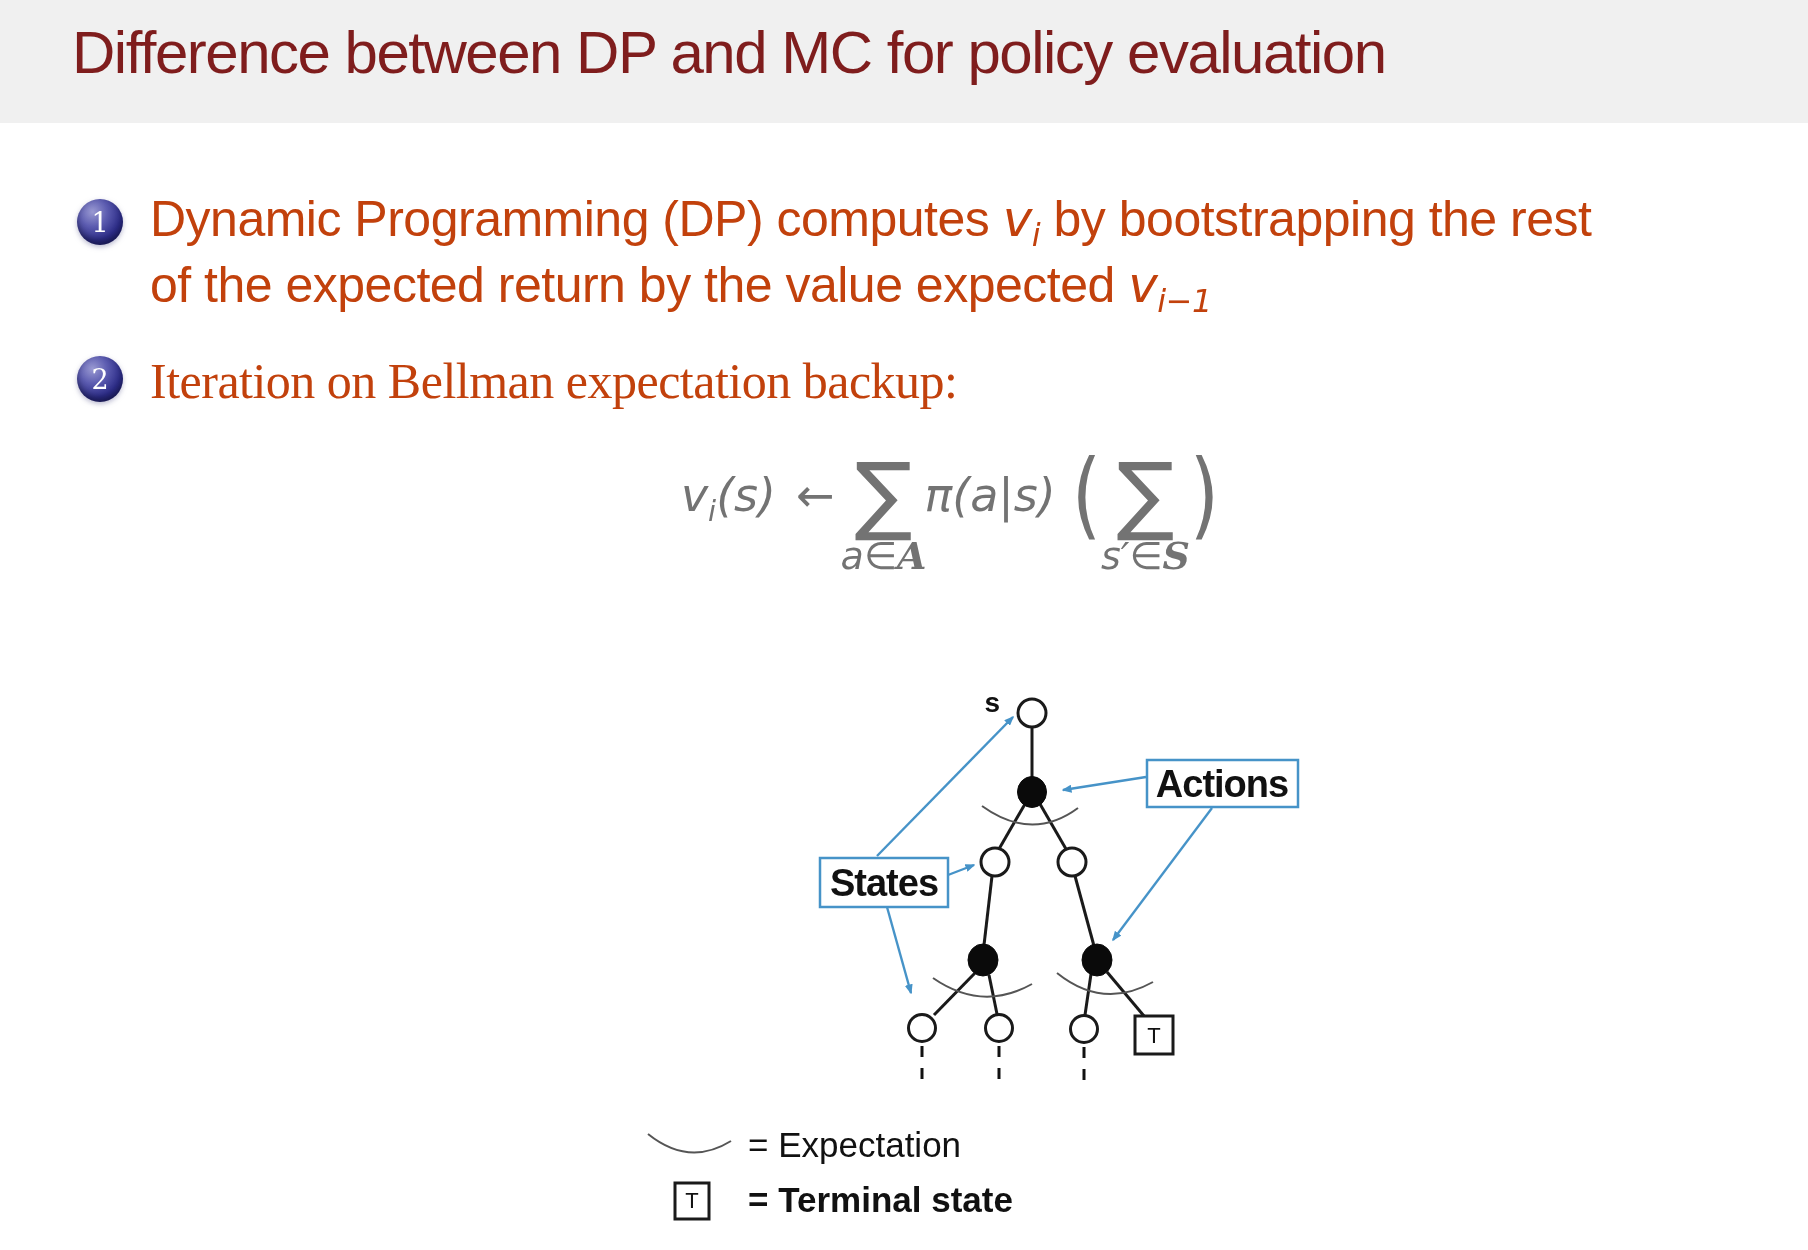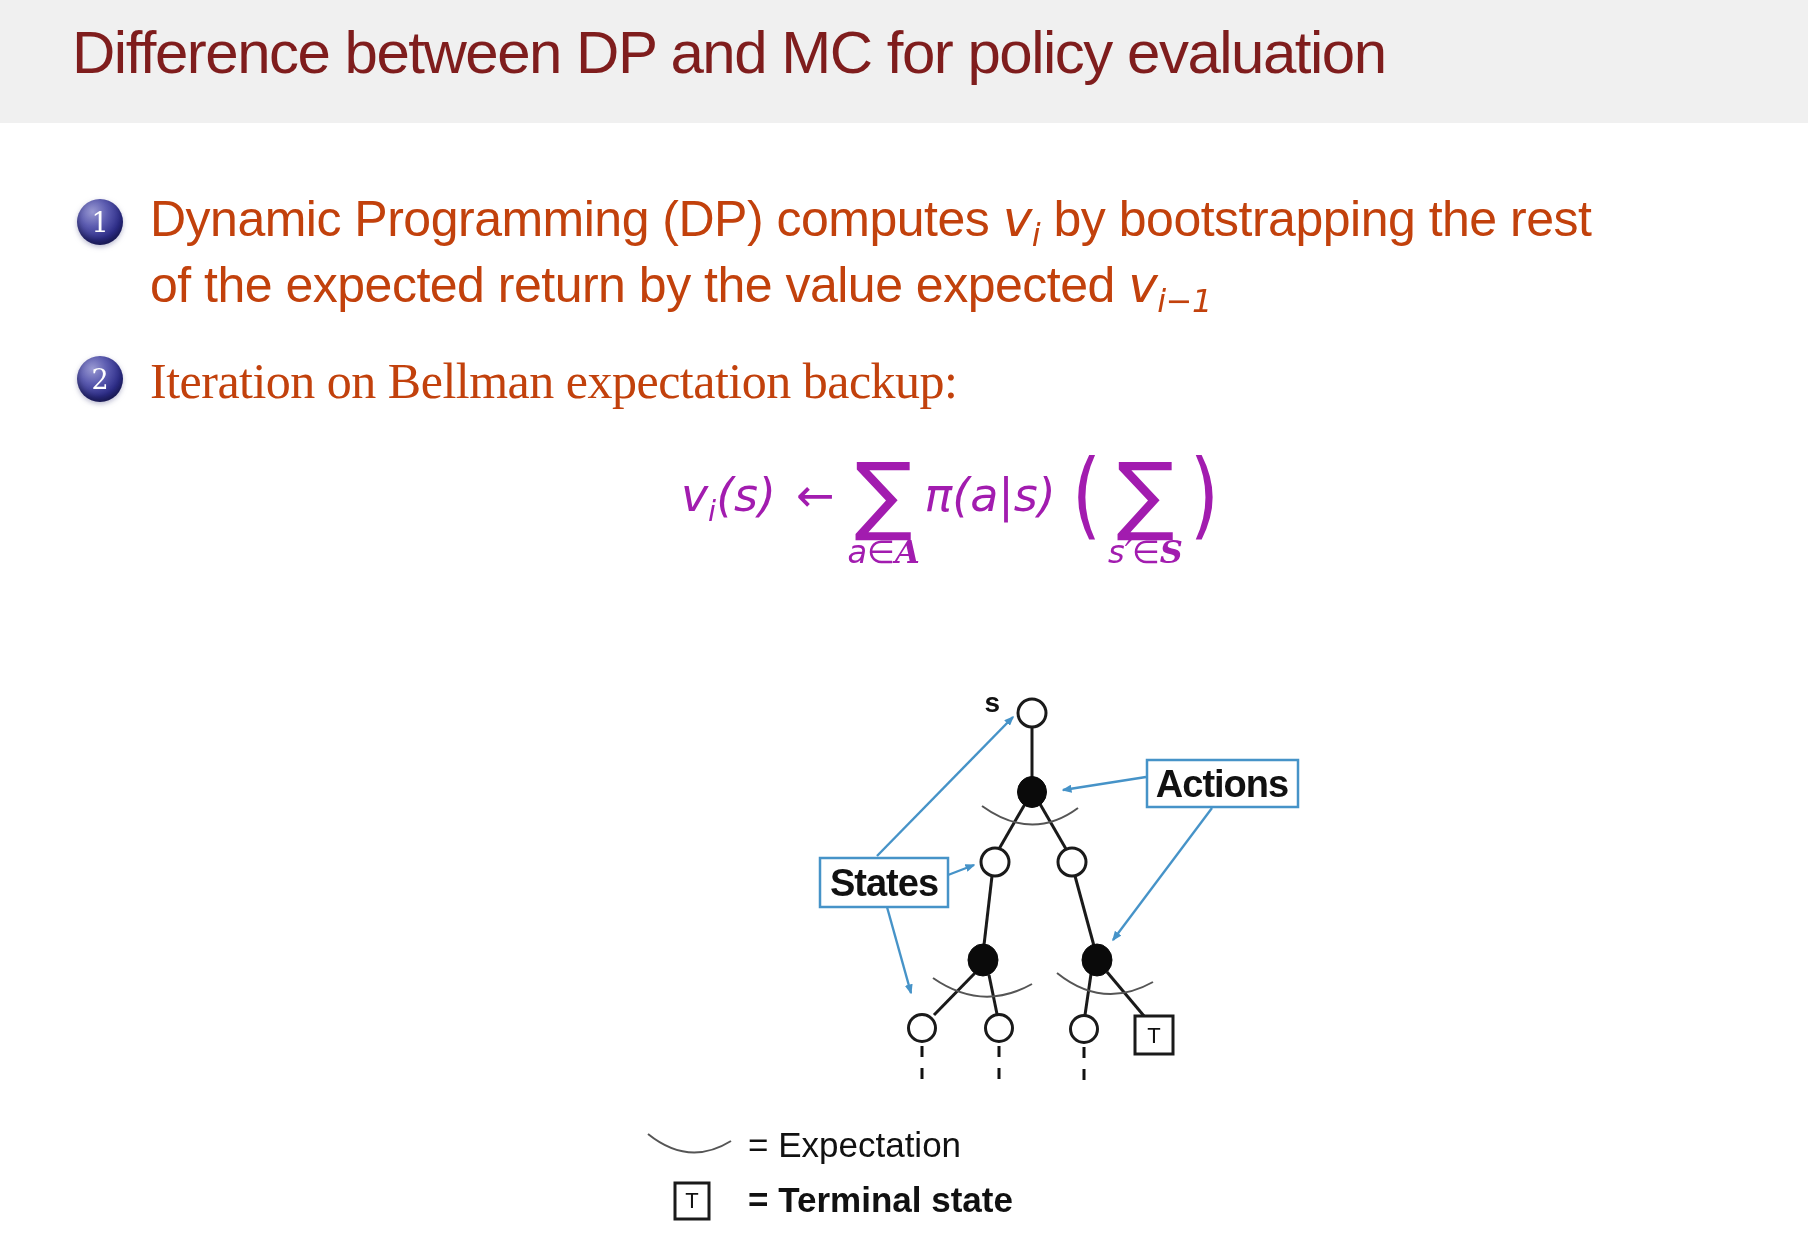--- a/index.html
+++ b/index.html
@@ -32,30 +32,30 @@
   }
   .bt1{top:186px;}
   .bt2{top:348px;font-family:Liberation Serif, serif;}
   .mvar{font-style:italic; font-family:"DejaVu Sans", sans-serif;}
   .bullet-text sub{font-size:32px; font-style:italic; font-family:"DejaVu Sans", sans-serif;
     vertical-align:-10px; line-height:0;}
   
   .formula-row{
     position:absolute; left:0; top:448px; width:1808px; box-sizing:border-box;
     padding-left:96px; display:flex; justify-content:center; align-items:center;
-    gap:12px; font-family:"DejaVu Sans", sans-serif; color:#a21caf;
+    gap:12px; font-family:"DejaVu Sans", sans-serif; color:#737373;
   }
   .mtext{font-size:46px; font-style:italic; white-space:nowrap;}
   .mtext sub{font-size:29px; font-style:italic; vertical-align:-10px; line-height:0;}
   .assign{font-style:normal; margin:0 8px;}
   .sum-block{position:relative; display:flex; flex-direction:column; align-items:center;}
   .sum-glyph{font-size:86px; line-height:0.95; font-style:normal;}
   .sum-under{
     position:absolute; top:97%; left:50%; transform:translateX(-50%);
-    font-size:32px; font-style:italic; white-space:nowrap;
+    font-size:38px; font-style:italic; white-space:nowrap;
   }
   .cal{font-family:"DejaVu Serif", serif; font-weight:bold; font-style:italic;}
   .elem{font-style:normal;}
   .big-paren{font-size:94px; line-height:1; font-style:normal; transform:scaleX(0.8);}
   
   .diagram{position:absolute; left:600px; top:660px;}
   .tree-stroke{stroke:#1a1a1a; stroke-width:3; fill:none;}
   .node-open{fill:#ffffff; stroke:#1a1a1a; stroke-width:3;}
   .node-filled{fill:#0a0a0a; stroke:#0a0a0a;}
   .exp-arc{stroke:#555555; stroke-width:2; fill:none;}

